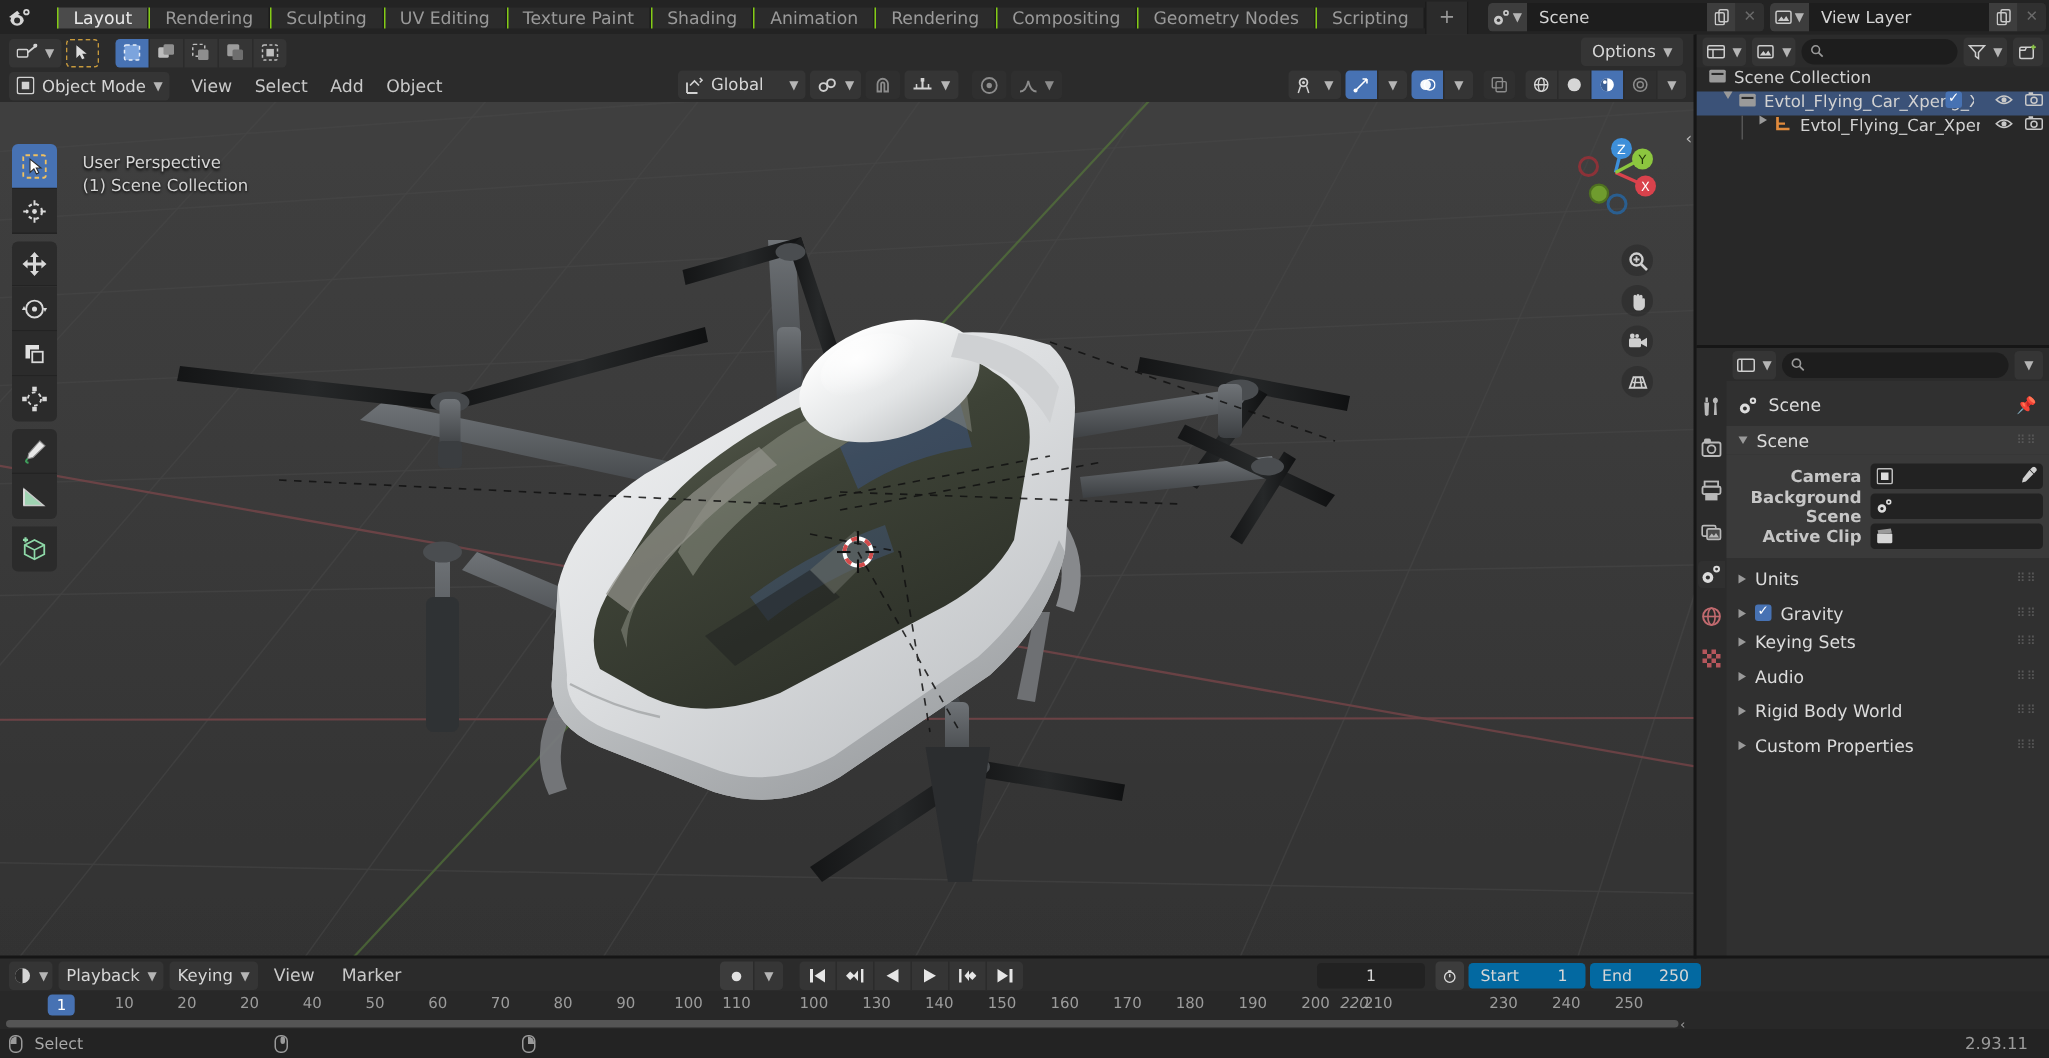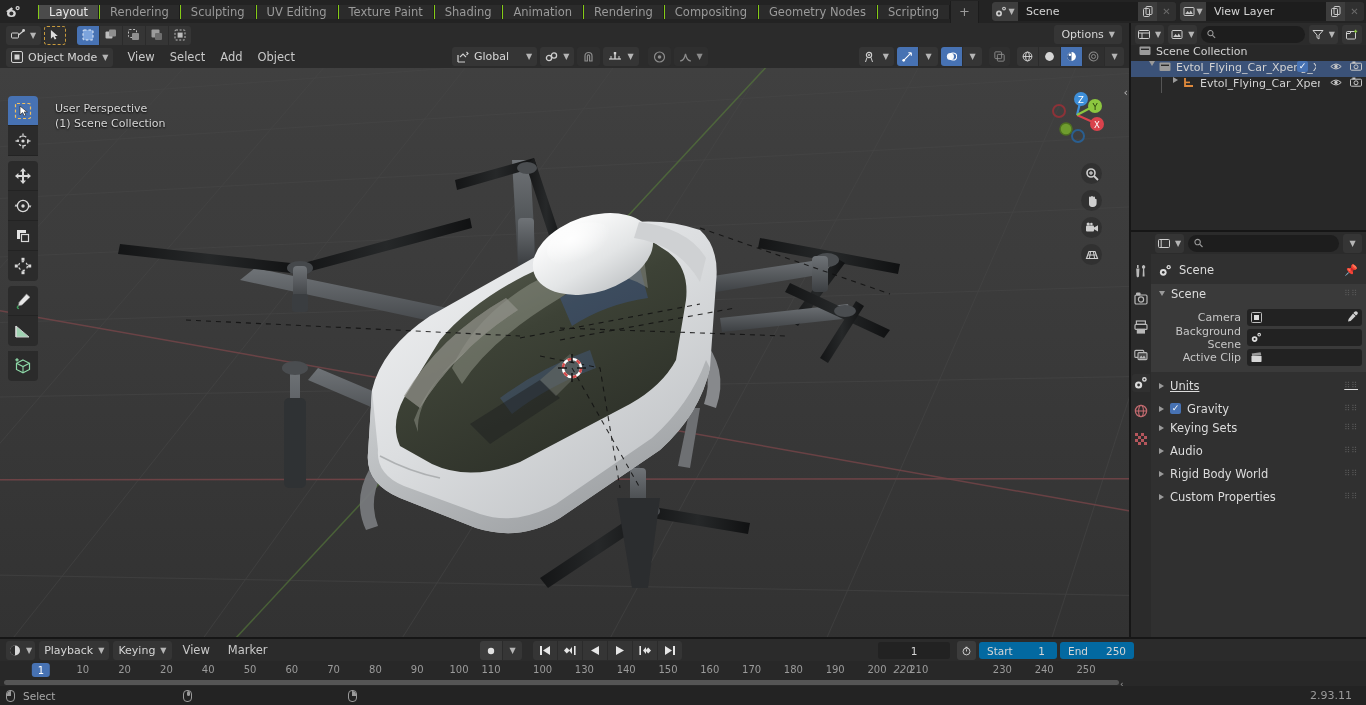--- a/index.html
+++ b/index.html
@@ -97,21 +97,21 @@
     display:flex; flex-direction:column; align-items:center; padding-top:30px; gap:10px;}
   .ptab{ width:18px;height:18px; display:flex;align-items:center;justify-content:center; border-radius:3px 0 0 3px;}
   .ptab.active{ background:#303030;}
   .props-body{ position:absolute; left:20px; top:22px; right:0; bottom:0; padding:4px 0;}
   .prop-title{ display:flex; align-items:center; gap:7px; padding:5px 8px; font-size:11.5px; color:#dcdcdc;}
   .panel-head{ display:flex; align-items:center; gap:6px; height:19px; padding:0 8px;
     font-size:11.5px; color:#dcdcdc; background:#3a3a3a; margin:2px 0 0 0;}
   .panel-head.plain{ background:transparent;}
   .grip{ margin-left:auto; color:#575757; letter-spacing:1px; font-size:8px; line-height:7px;}
   .prop-row{ display:flex; align-items:center; height:17px; margin:3px 4px 0 4px; gap:6px;}
-  .prop-label{ width:86px; text-align:right; font-size:11px; color:#c6c6c6;}
+  .prop-label{ width:86px; text-align:right; font-size:11px; color:#c6c6c6;font-weight:bold;}
   .prop-field{ flex:1; height:17px; background:#222; border-radius:3px; display:flex;
     align-items:center; padding:0 4px; gap:4px; position:relative;}
   .cbx{ width:11px;height:11px;background:#4772b3;border-radius:2px;display:flex;
     align-items:center;justify-content:center; color:#fff; font-size:9px; line-height:9px;}
   .arr-r{ width:0;height:0;border-left:5px solid #9a9a9a;border-top:3.5px solid transparent;border-bottom:3.5px solid transparent;}
   .arr-d{ width:0;height:0;border-top:5px solid #9a9a9a;border-left:3.5px solid transparent;border-right:3.5px solid transparent;}
 
   
   .timeline{ position:absolute; left:0; top:639px; width:1366px; height:47px; background:#282828;}
   .tl-header{ height:22px; background:#2b2b2b; display:flex; align-items:center; padding:0 6px; gap:4px; position:relative;}
@@ -925,21 +925,21 @@
           <div class="prop-field">
             <svg width="11" height="11" viewBox="0 0 12 12">
                 <rect x="0.5" y="4" width="11" height="7" rx="0.8" fill="#d6d6d6"></rect>
                 <path d="M0.8 1.6 L10.4 0.4 L11.2 3.4 L1.4 4.4 Z" fill="#9a9a9a"></path>
               </svg>
           </div>
         </div>
       </div>
 
       <div id="closed-panels">
-          <div class="panel-head plain" style="margin-top: 4px; text-decoration: underline;">
+          <div class="panel-head plain" style="margin-top: 4px;">
             <span class="arr-r"></span>
             <span>Units</span>
             <span class="grip">⠿⠿</span>
           </div>
           <div class="panel-head plain" style="margin-top: 4px;">
             <span class="arr-r"></span>
             <span class="cbx">✓</span>
             <span>Gravity</span>
             <span class="grip">⠿⠿</span>
           </div>

